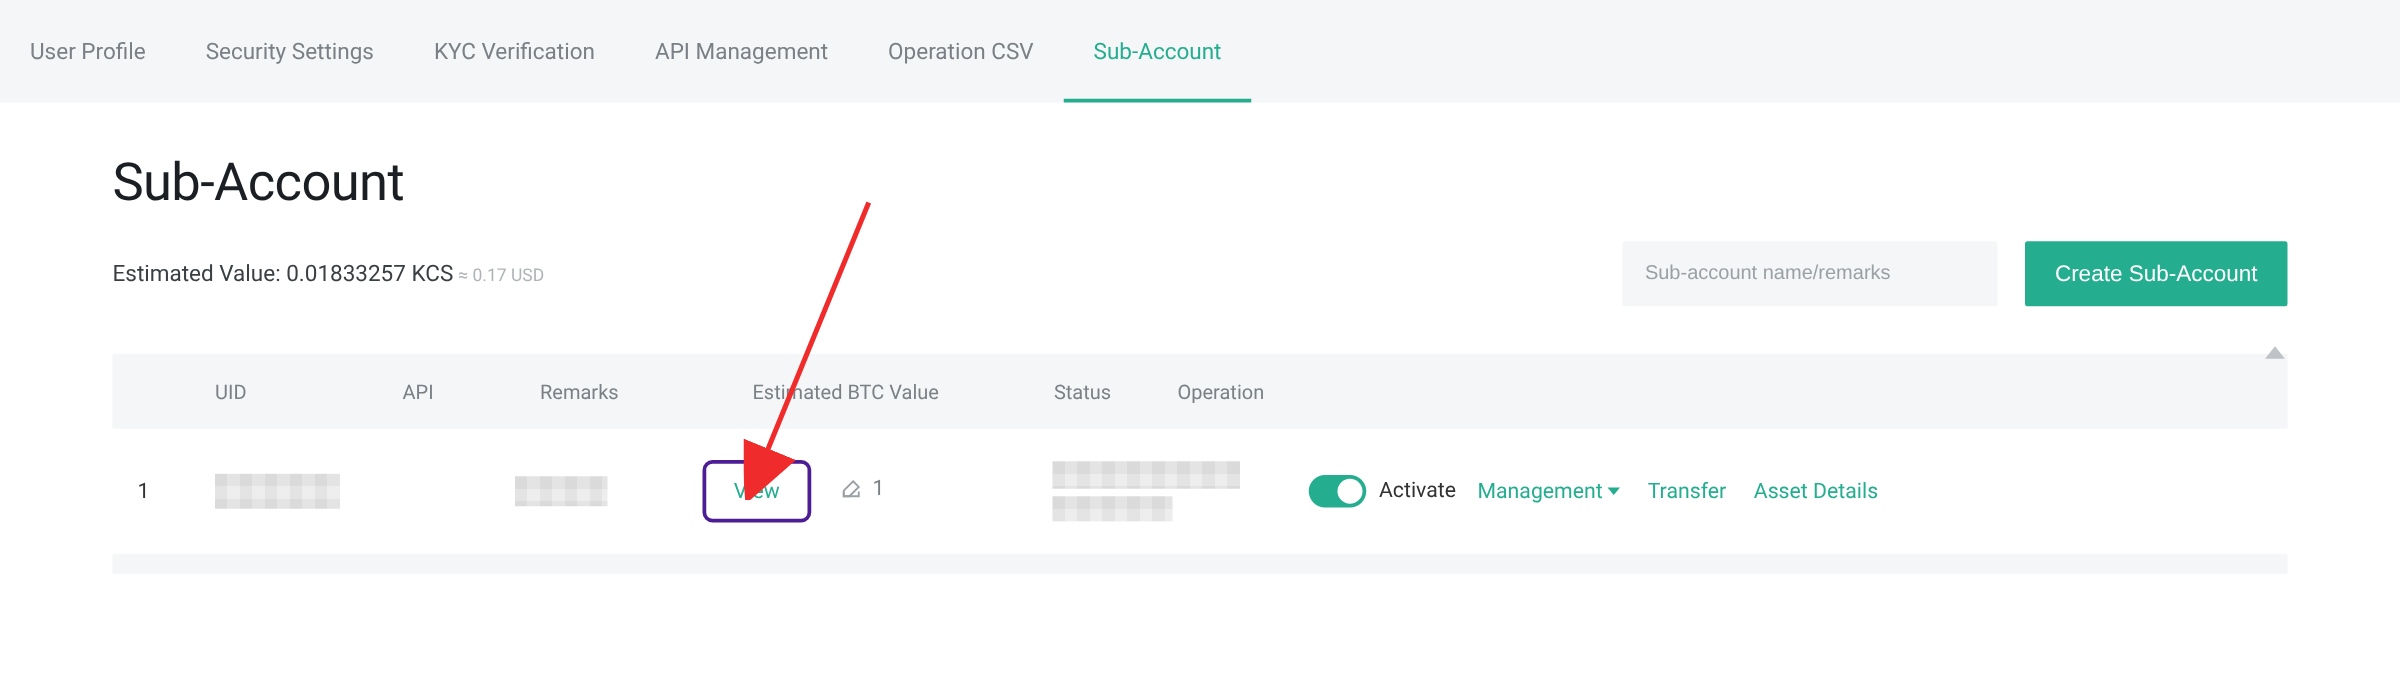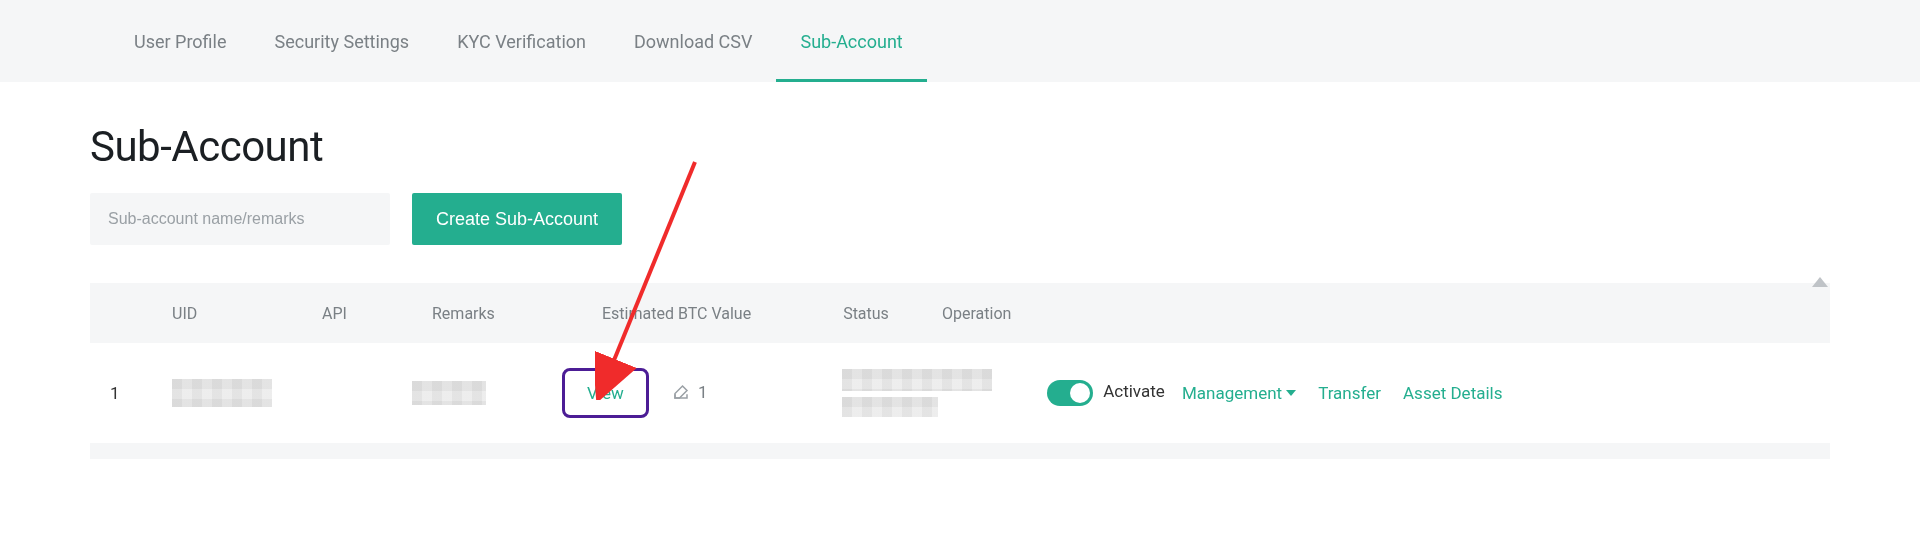--- a/index.html
+++ b/index.html
@@ -12,21 +12,20 @@
   overflow: hidden;
   position: relative;
 }
 
 
 .navbar {
   background: #f5f6f7;
   height: 82px;
   display: flex;
   align-items: center;
-  padding-left: 110px;
 }
 .nav-item {
   color: #7a8085;
   font-size: 18px;
   padding: 0 24px;
   height: 82px;
   display: flex;
   align-items: center;
   cursor: pointer;
   position: relative;
@@ -207,28 +206,32 @@
   pointer-events: none;
 }
 </style>
 </head>
 <body>
 
 <div class="navbar">
   <div class="nav-item">User Profile</div>
   <div class="nav-item">Security Settings</div>
   <div class="nav-item">KYC Verification</div>
-  <div class="nav-item">Download CSV</div>
+  <div class="nav-item">API Management</div>
+  <div class="nav-item">Operation CSV</div>
   <div class="nav-item active">Sub-Account</div>
 </div>
 
 <div class="content">
   <h1 class="page-title">Sub-Account</h1>
 
   <div class="value-row">
+    <div class="est-text">
+      <span>Estimated Value: </span><span>0.01833257 KCS</span><span class="approx">≈ 0.17 USD</span>
+    </div>
     <div class="controls">
       <input class="search-input" placeholder="Sub-account name/remarks" style="">
       <button class="create-btn">Create Sub-Account</button>
     </div>
   </div>
 
   <div class="table-wrap">
     <div class="scroll-arrow"></div>
 
     <div class="table-header">

